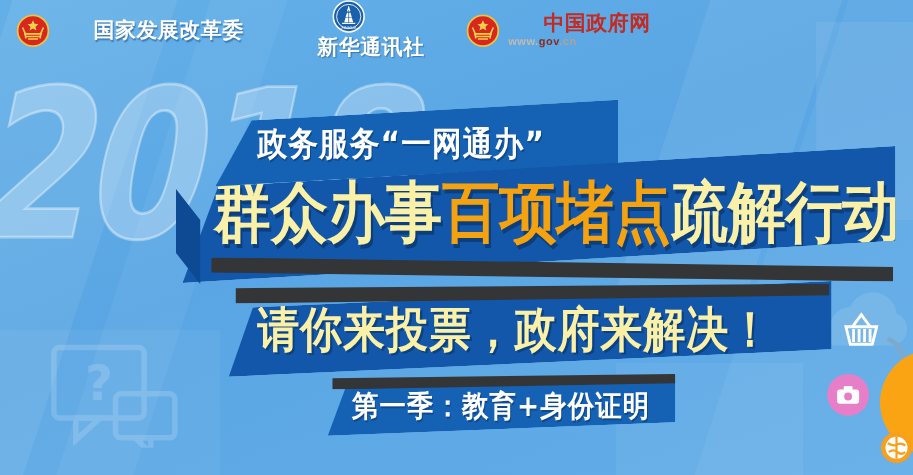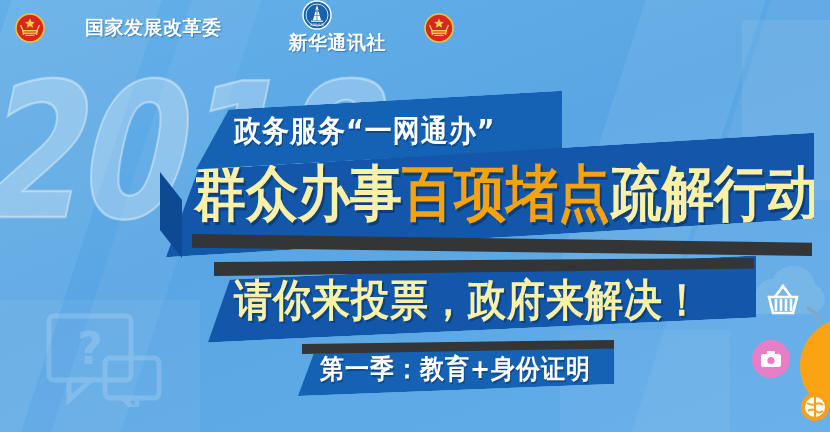--- a/index.html
+++ b/index.html
@@ -262,16 +262,20 @@
 
     <div class="logo" id="logo3">
       <span class="emblem">
         <svg width="30" height="30" viewBox="0 0 30 30">
           <circle cx="15" cy="15" r="14" fill="#d7281f" stroke="#f0c43a" stroke-width="1.6"></circle>
           <path d="M15 5.5 l1.5 3.2 3.4 .4 -2.6 2.3 .8 3.4 -3.1-1.8 -3.1 1.8 .8-3.4 -2.6-2.3 3.4-.4 Z" fill="#f5cf46"></path>
           <path d="M7 17 h16 v1.6 H7 Z M8.6 19.4 h12.8 v1.5 H8.6 Z M10.4 21.7 h9.2 v1.4 h-9.2 Z" fill="#f5cf46"></path>
           <path d="M5.5 12 q3 5 3 10 M24.5 12 q-3 5 -3 10" stroke="#f5cf46" stroke-width="1.4" fill="none"></path>
         </svg>
       </span>
+      <span class="col">
+        <span class="lbl">中国政府网</span>
+        <span class="url"><span class="w">www.</span><span class="g">gov</span><span class="c">.cn</span></span>
+      </span>
     </div>
 
   </div>
 </div>
 
 </body></html>

